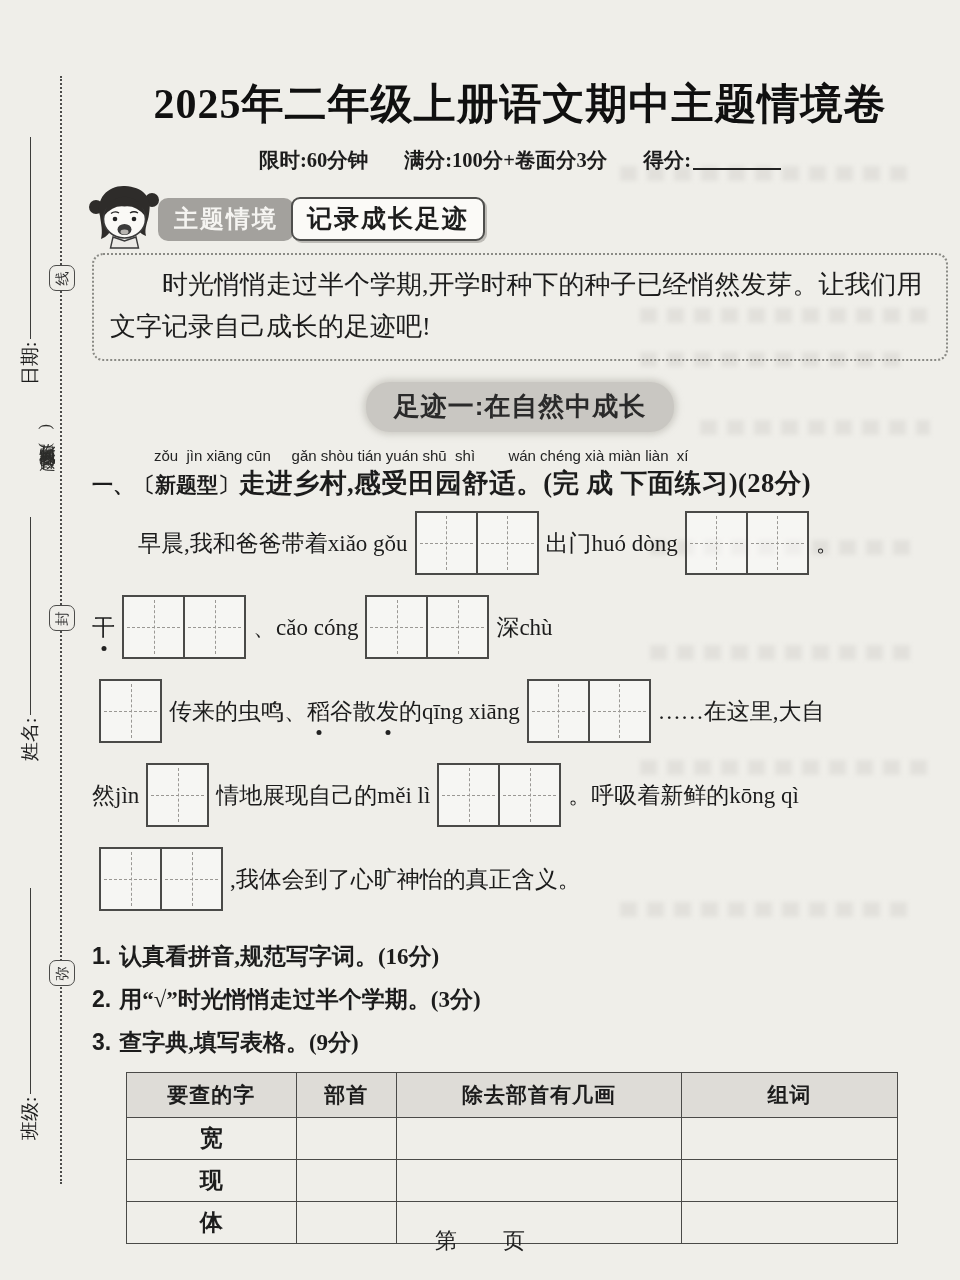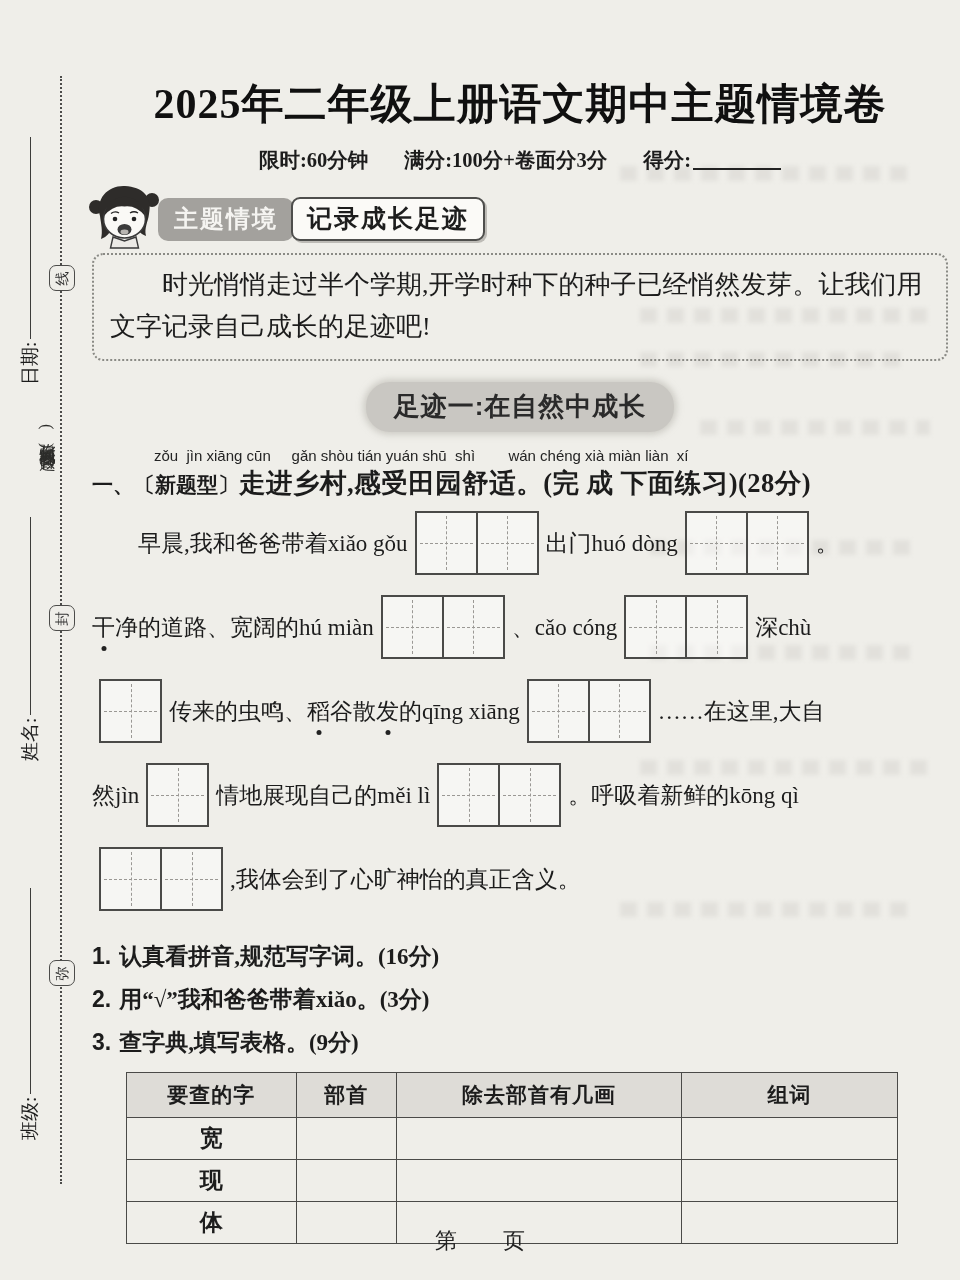--- a/index.html
+++ b/index.html
@@ -188,21 +188,20 @@
           </span>
           <span class="pt">出门huó dòng</span>
           <span class="tzg">
             <span class="cell"></span>
             <span class="cell"></span>
           </span>
           <span class="pt">。</span>
         </div>
         <div class="pline">
           <span class="pt dot">干</span>
-          <span class="pt">净的道路、宽阔的hú miàn</span>
           <span class="tzg">
             <span class="cell"></span>
             <span class="cell"></span>
           </span>
           <span class="pt">、cǎo cóng</span>
           <span class="tzg">
             <span class="cell"></span>
             <span class="cell"></span>
           </span>
           <span class="pt">深chù</span>
@@ -242,21 +241,21 @@
           <span class="pt">,我体会到了心旷神怡的真正含义。</span>
         </div>
       </div>
 
     <div class="subq sq1">
       <span class="qnum">1.</span>
         <span class="qtext">认真看拼音,规范写字词。(16分)</span>
     </div>
     <div class="subq">
       <span class="qnum">2.</span>
-        <span class="qtext">用“√”我和爸爸带着xiǎo。(3分)</span>
+        <span class="qtext">用“√”时光悄悄走过半个学期。(3分)</span>
     </div>
 
 
     <div class="subq">
       <span class="qnum">3.</span>
         <span class="qtext">查字典,填写表格。(9分)</span>
     </div>
 
     <table id="dict-table">
         <thead>

